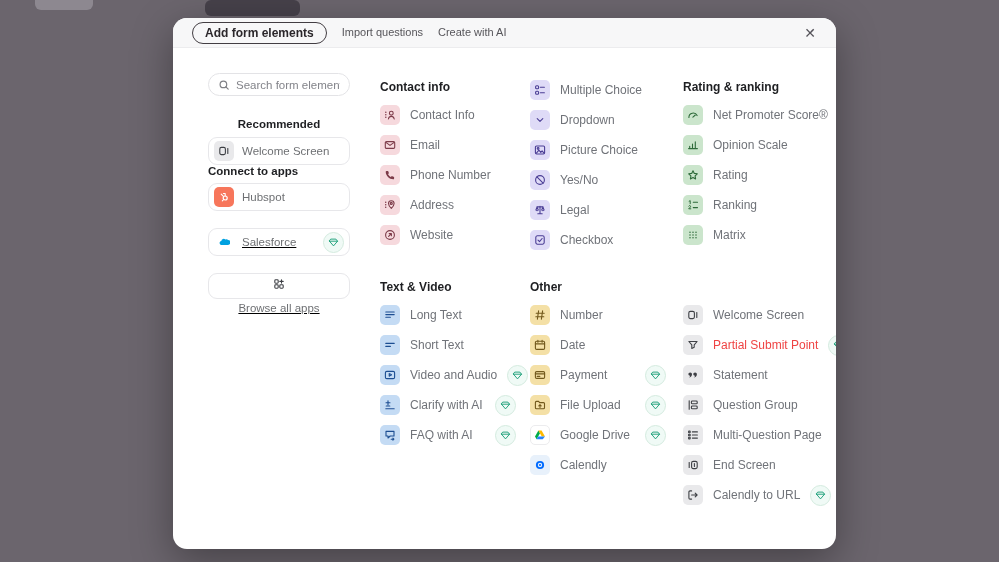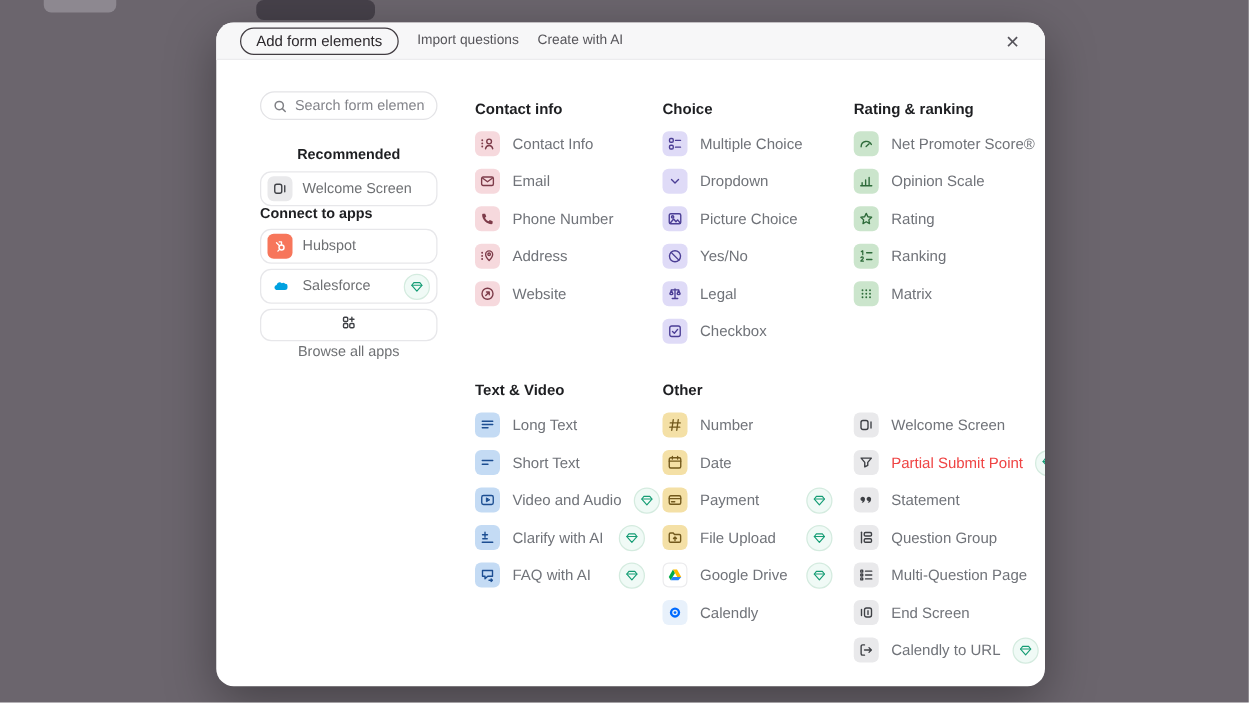--- a/index.html
+++ b/index.html
@@ -17,21 +17,21 @@
     position:absolute; left:173px; top:18px; width:663px; height:531px;
     background:#FFFFFF; border-radius:14px;
     box-shadow:0 12px 40px rgba(0,0,0,.35);
     overflow:hidden;
   }
   .modal-header {
     height:30px; background:#F7F7F8; border-bottom:1px solid #ECECEE;
     display:flex; align-items:center; padding:0 16px 0 19px;
   }
   .tab-pill {
-    font-size:12px; font-weight:400; color:#2B272B;
+    font-size:12px; font-weight:700; color:#2B272B;
     border:1.5px solid #423D42; border-radius:12px;
     padding:4px 12px; background:transparent; cursor:pointer; line-height:1;
   }
   .tab-plain {
     font-size:11px; color:#56555A; background:none; border:none; cursor:pointer;
     margin-left:15px; line-height:1; font-family:inherit;
   }
   .close-btn {
     margin-left:auto; background:none; border:none; cursor:pointer;
     font-size:14px; color:#55535A; line-height:1; padding:2px 4px;
@@ -53,21 +53,21 @@
   .t-reco { margin-top:22px;text-align:center; }
   .t-apps { }
   .side-card {
     display:flex; align-items:center; gap:8px;
     width:142px; height:28px; border:1px solid #E7E7EA; border-radius:9px;
     background:#fff; padding:0 5px 0 5px; cursor:pointer;
   }
   .side-card .card-label { font-size:11.5px; color:#6E7073; white-space:nowrap; }
   .c-welcome { margin-top:7px; }
   .c-app1 { margin-top:6px; }
-  .c-app2, .c-app3 { margin-top:4px; }
+  .c-app2, .c-app3 { margin-top:17px;text-decoration:underline; }
   .c-app3 { height:26px;flex-direction:column; }
   .tile { width:20px; height:20px; border-radius:5px; display:flex; align-items:center; justify-content:center; flex:0 0 auto; }
   .tile svg { display:block; }
   .tile-gray { background:#E9E9EB; color:#3E4045; }
   .tile-hubspot { background:#F7765B; }
   .tile-flat { background:transparent; }
 
   
   .columns {
     position:absolute; left:207px; top:62px;
@@ -208,21 +208,20 @@
           <span class="tile" style="background: rgb(246, 217, 221); color: rgb(125, 59, 73);">
             <svg width="12" height="12" viewBox="0 0 12 12" fill="none" stroke="currentColor" stroke-width="1.1" stroke-linecap="round" stroke-linejoin="round">
               <circle cx="6" cy="6" r="4.4"></circle>
               <path d="M4.6 7.4l2.8-2.8M5.2 4.6h2.2v2.2"></path>
             </svg>
           </span>
           <span class="item-label">Website</span>
         </div>
       </div>
       <div>
-        <div class="group-title">Choice</div>
         <div class="item-row">
           <span class="tile" style="background: rgb(223, 219, 247); color: rgb(75, 62, 149);">
             <svg width="12" height="12" viewBox="0 0 12 12" fill="none" stroke="currentColor" stroke-width="1.1" stroke-linecap="round" stroke-linejoin="round">
               <rect x="1.6" y="1.8" width="3" height="3" rx="1"></rect>
               <rect x="1.6" y="7.2" width="3" height="3" rx="1"></rect>
               <path d="M6.4 3.3h4M6.4 8.7h4"></path>
             </svg>
           </span>
           <span class="item-label">Multiple Choice</span>
         </div>

